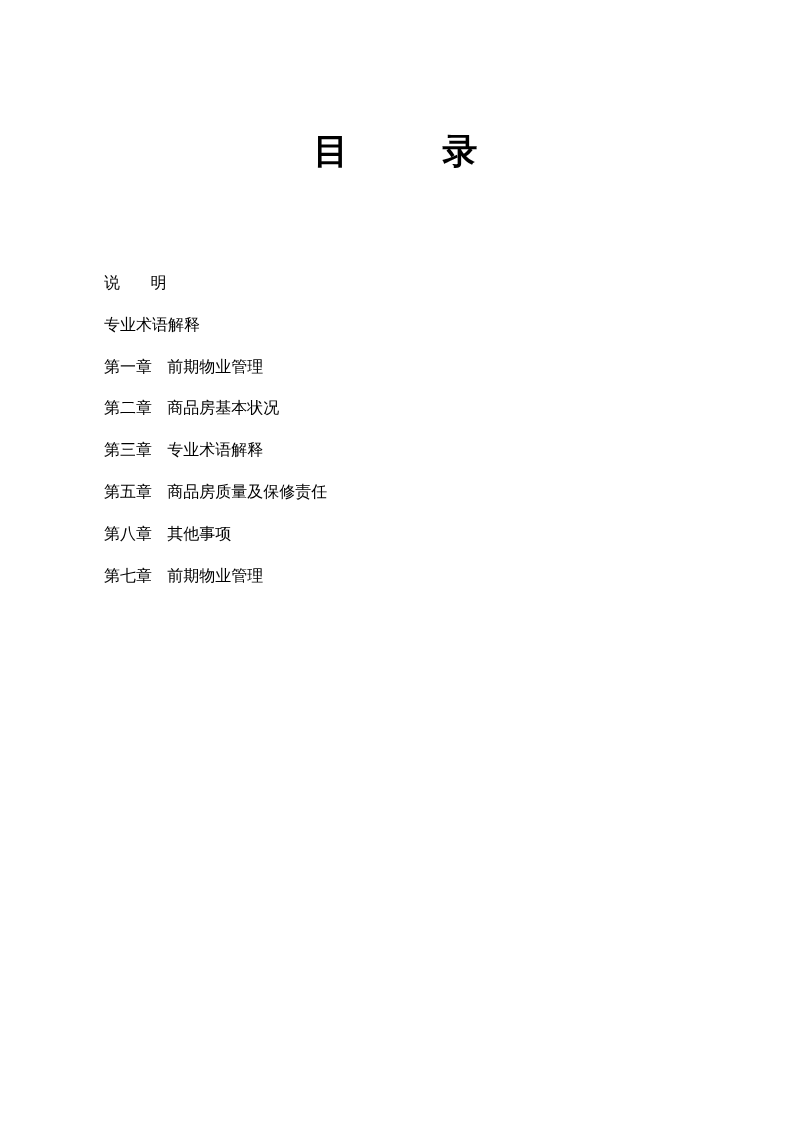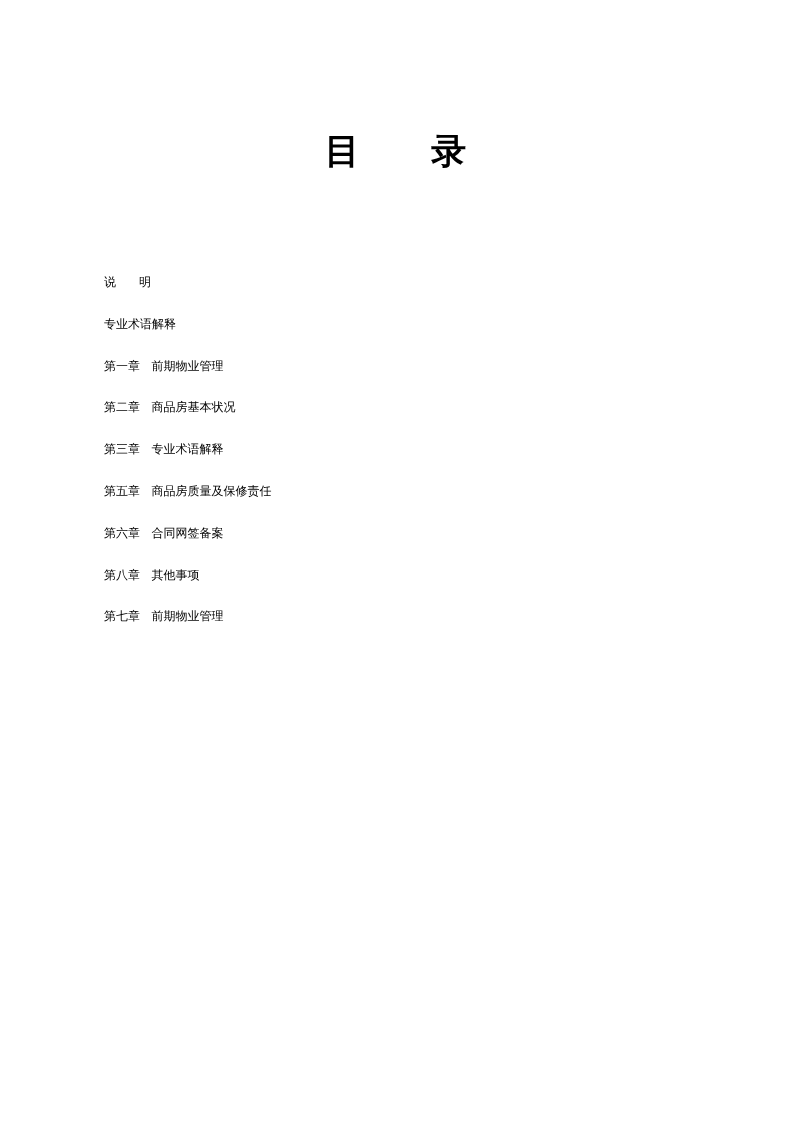--- a/index.html
+++ b/index.html
@@ -19,40 +19,40 @@
     background: #ffffff;
     margin: 0 auto;
     overflow: hidden;
   }
   .doc-title {
     position: absolute;
     top: 128px;
     left: 0;
     width: 793px;
     text-align: center;
-    font-family: Liberation Sans, sans-serif;
+    font-family: Liberation Mono, monospace;
     font-weight: bold;
     font-size: 35px;
     letter-spacing: 2px;
     color: #000000;
   }
   .doc-title .gap {
     display: inline-block;
     width: 46px;
   }
   .toc {
     position: absolute;
     top: 262px;
     left: 104px;
     width: 600px;
   }
   .toc-entry {
     display: block;
     font-family: "DejaVu Serif", "Liberation Serif", serif;
-    font-size: 12px;
+    font-size: 16px;
     line-height: 41.8px;
     color: #000000;
     white-space: pre;
   }
   .toc-entry .label {
     display: inline-block;
   }
 </style>
 </head>
 <body>
@@ -65,18 +65,17 @@
     <span>录</span>
   </div>
 
   <div class="toc">
     <span class="toc-entry"><span class="label">说      明</span></span>
     <span class="toc-entry"><span class="label">专业术语解释</span></span>
     <span class="toc-entry"><span class="label">第一章   前期物业管理</span></span>
     <span class="toc-entry"><span class="label">第二章   商品房基本状况</span></span>
     <span class="toc-entry"><span class="label">第三章   专业术语解释</span></span>
     <span class="toc-entry"><span class="label">第五章   商品房质量及保修责任</span></span>
-    <span class="toc-entry"><span class="label">第六章   合同网签备案</span></span>
     <span class="toc-entry"><span class="label">第八章   其他事项</span></span>
     <span class="toc-entry"><span class="label">第七章   前期物业管理</span></span>
   </div>
 
 </div>
 
 </body></html>

